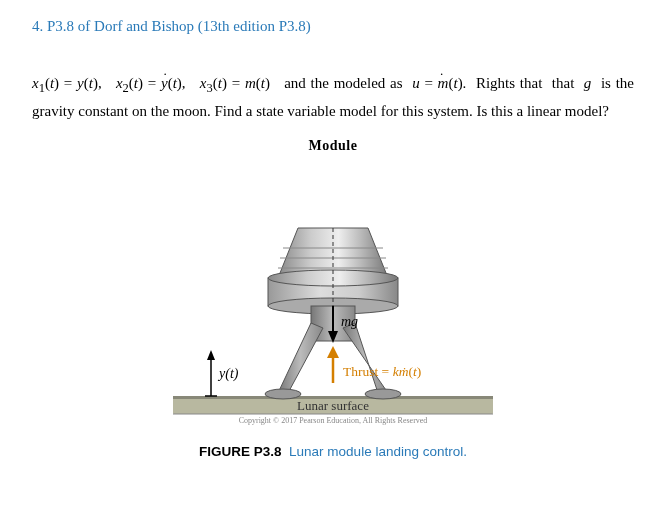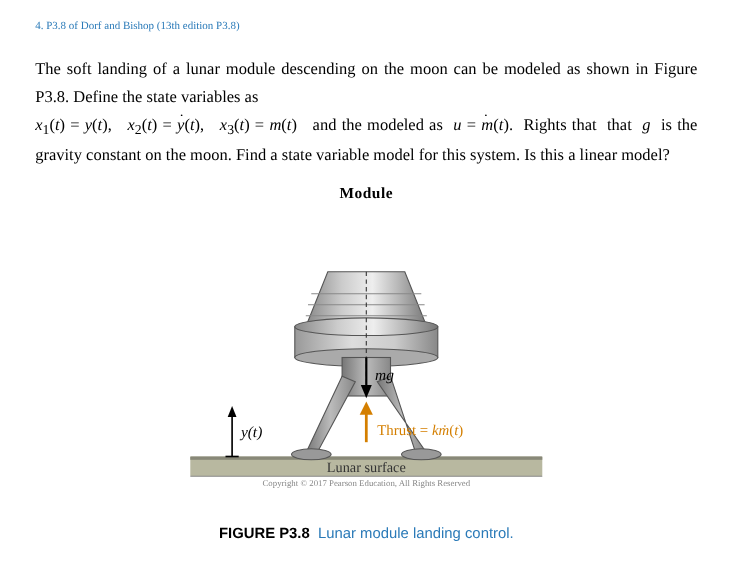--- a/index.html
+++ b/index.html
@@ -7,70 +7,69 @@
       background: #fff;
       font-family: "Times New Roman", Times, serif;
       font-size: 15px;
       color: #000;
       width: 666px;
       min-height: 532px;
       padding: 18px 32px 18px 32px;
     }
     .problem-title {
       color: #2a7ab8;
-      font-size: 10px;
+      font-size: 15px;
       font-weight: normal;
-      margin-bottom: 22px;
+      margin-bottom: 10px;
     }
     .problem-text {
       text-align: justify;
       line-height: 1.7;
       font-size: 15px;
     }
     .figure-container {
       display: flex;
       flex-direction: column;
       align-items: center;
       margin-top: 14px;
       margin-bottom: 6px;
       position: relative;
     }
     .figure-label-module {
       font-size: 14px;
       font-weight: bold;
       font-family: "Times New Roman", serif;
       text-align: center;
-      margin-bottom: 2px;
+      margin-bottom: 14px;
       letter-spacing: 0.5px;
     }
     .figure-caption {
       text-align: center;
       font-size: 13.5px;
-      margin-top: 20px;
+      margin-top: 6px;
       font-family: Arial, sans-serif;
       color: #2a7ab8;
     }
     .figure-caption strong {
       font-weight: bold;
       color: #000;
       font-family: Arial, sans-serif;
     }
     svg text {
       font-family: "Times New Roman", serif;
     }
   </style>
 </head>
 <body>
 
 <div class="problem-title">
   <span>4.  P3.8 of Dorf and Bishop (13th edition P3.8)</span>
 </div>
 
 <div class="problem-text">
-  <span>The soft landing of a lunar module descending on the moon can be modeled as shown in Figure P3.8. Define the state variables as</span>
   
   <br>
   <span>
     <i>x</i><sub>1</sub>(<i>t</i>) = <i>y</i>(<i>t</i>),&nbsp;&nbsp;
     <i>x</i><sub>2</sub>(<i>t</i>) = <span style="display:inline-block;position:relative;"><i>y</i><span style="position:absolute;top:-8px;left:2px;font-size:13px;">·</span></span>(<i>t</i>),&nbsp;&nbsp;
     <i>x</i><sub>3</sub>(<i>t</i>) = <i>m</i>(<i>t</i>)
   </span>
   &nbsp;&nbsp;<span>and the modeled as</span>
   &nbsp;<span><i>u</i>&nbsp;=&nbsp;<span style="display:inline-block;position:relative;"><i>m</i><span style="position:absolute;top:-8px;left:2px;font-size:13px;">·</span></span>(<i>t</i>).</span>
   &nbsp;<span>Rights that</span>

